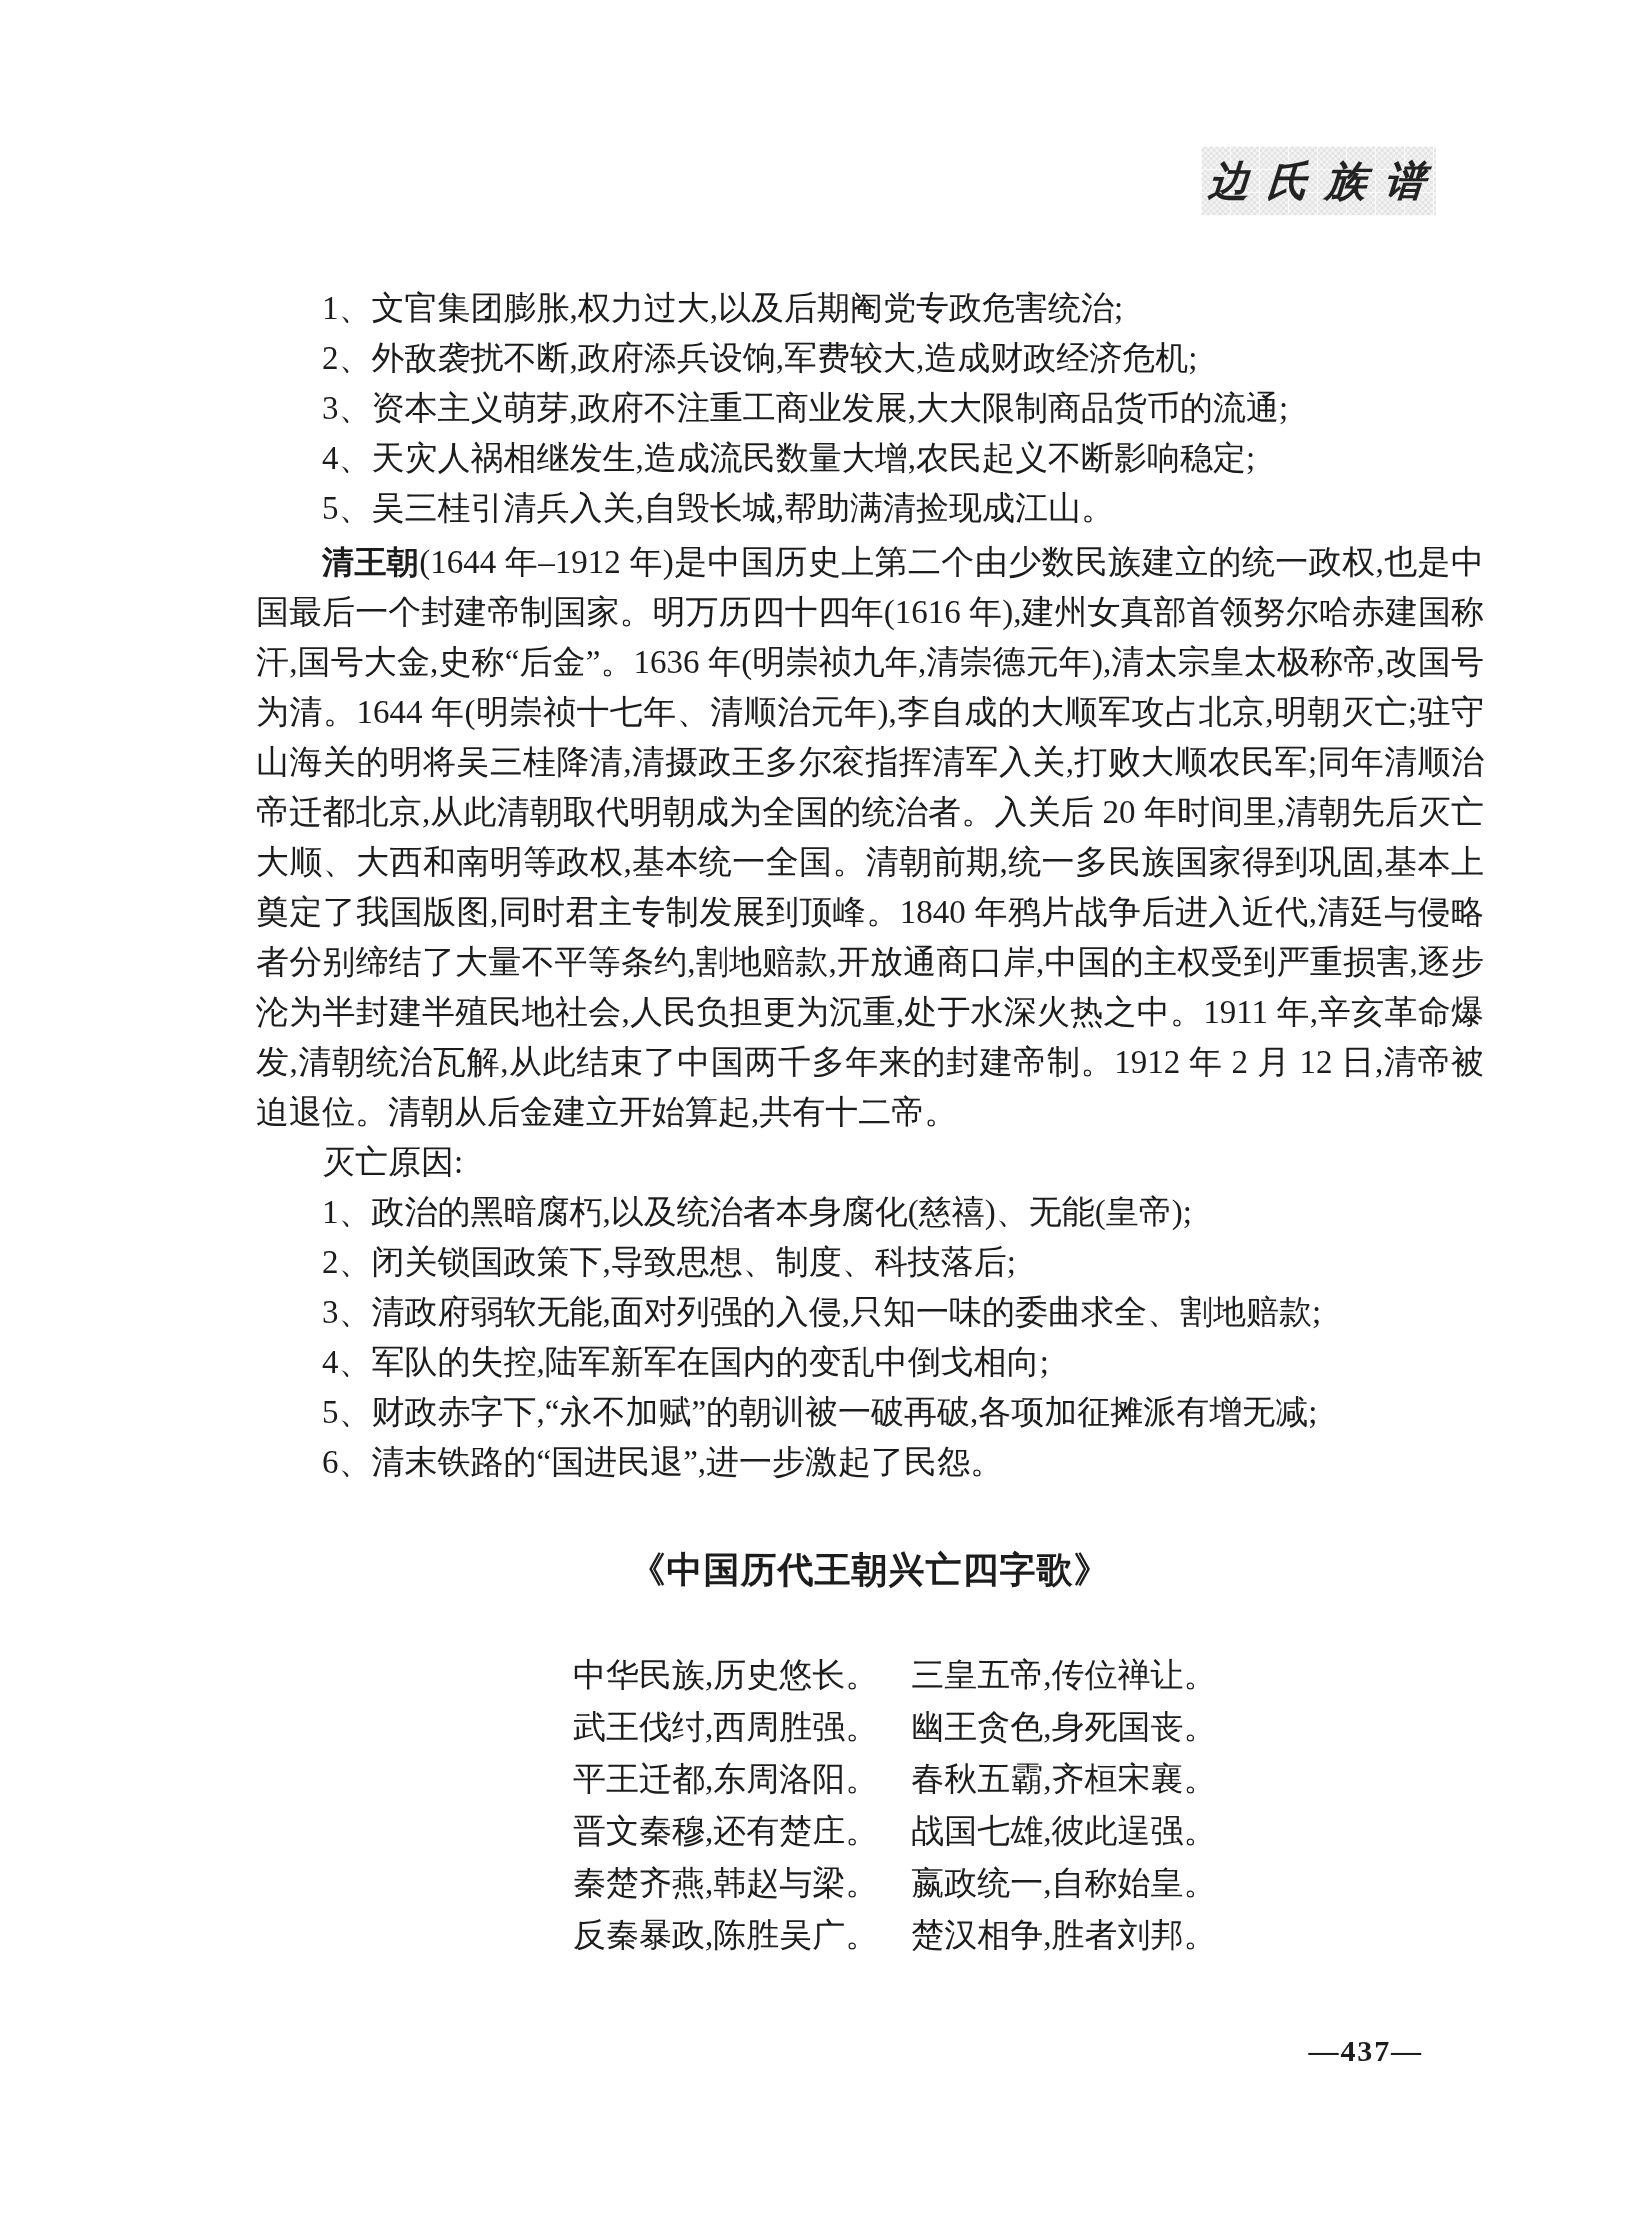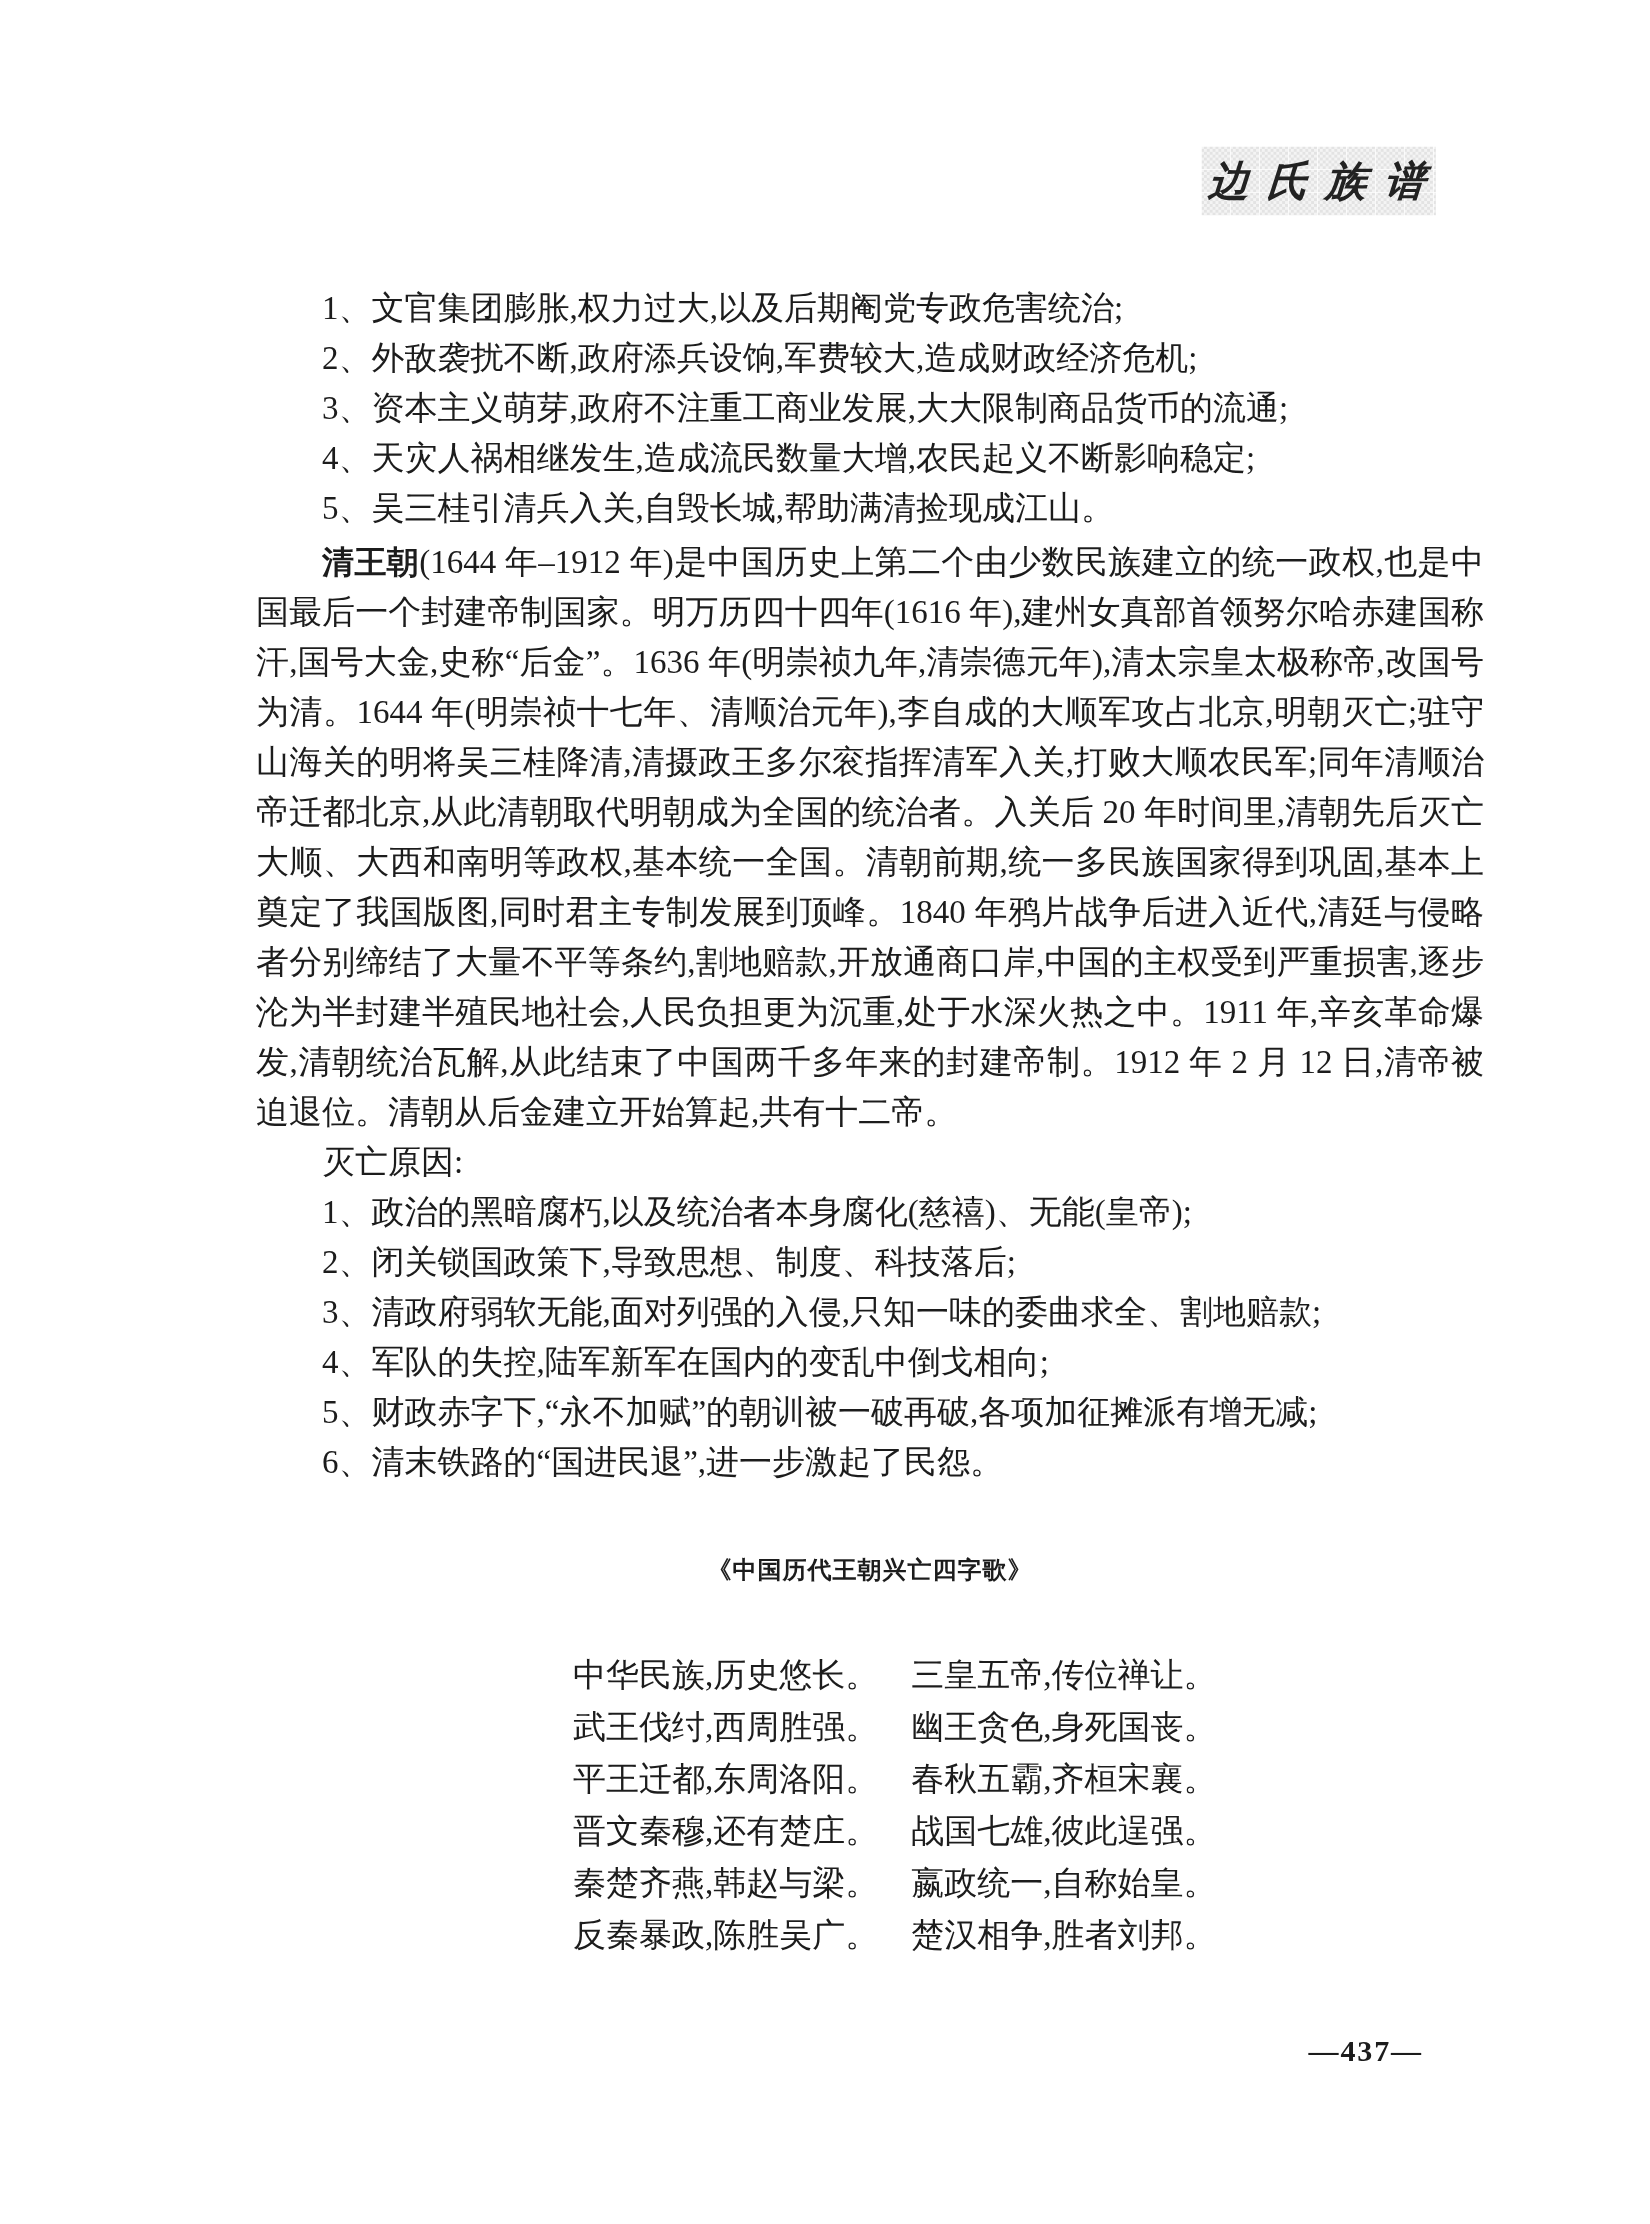--- a/index.html
+++ b/index.html
@@ -71,21 +71,21 @@
     font-size: 32px;
   }
   .reason-heading {
     text-indent: 2em;
   }
   .poem-title {
     margin-top: 54px;
     text-align: center;
     font-family: "Liberation Sans", "DejaVu Sans", sans-serif;
     font-weight: bold;
-    font-size: 24px;
+    font-size: 36px;
     line-height: 58px;
     letter-spacing: 1px;
   }
   .poem {
     margin-top: 50px;
     padding-left: 317px;
     line-height: 52px;
   }
   .poem-line {
     white-space: nowrap;

